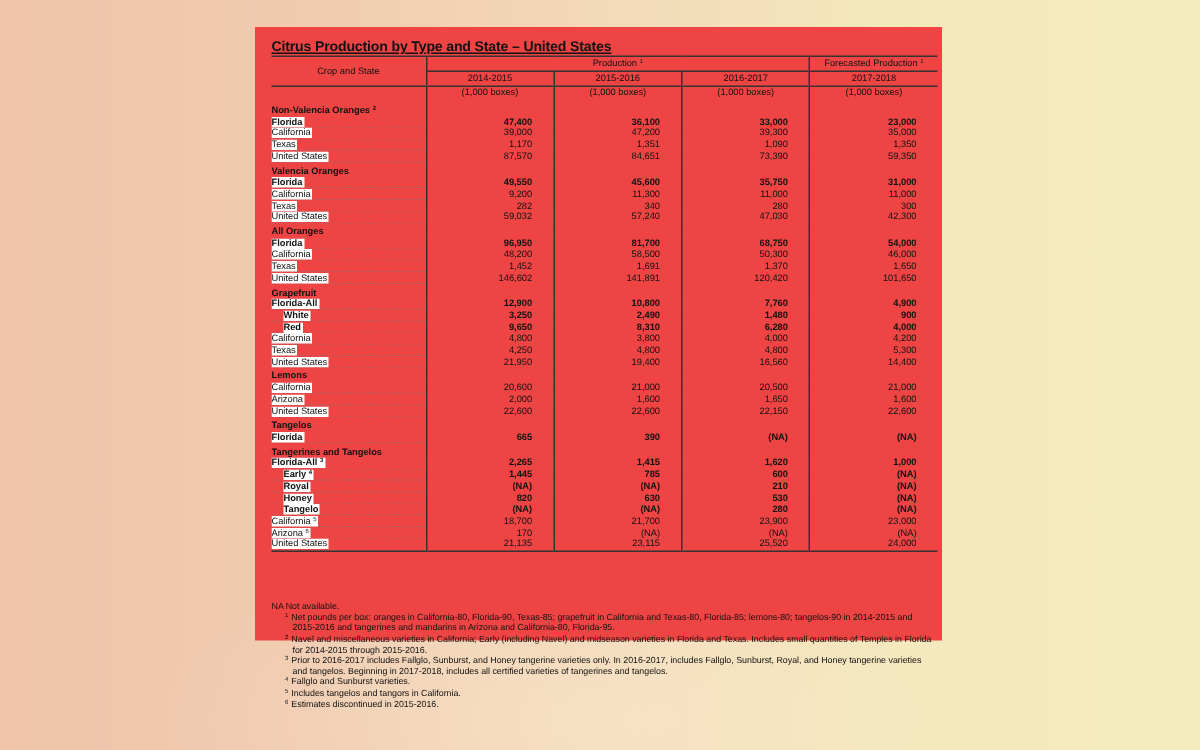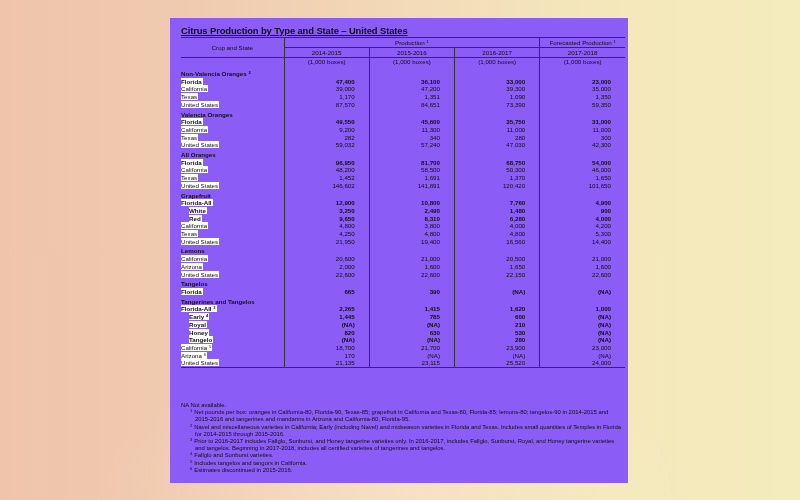--- a/index.html
+++ b/index.html
@@ -7,22 +7,22 @@
     width: 800px; height: 500px; overflow: hidden; position: relative;
     background: linear-gradient(90deg, #efc4ab 0%, #f0cbb0 25%, #f3dcb9 55%, #f4e8bb 75%, #f4ecbc 100%);
     font-family: "Liberation Sans", sans-serif;
   }
   .bg-glow {
     position: absolute; left: 0; top: 0; width: 800px; height: 500px;
     background: radial-gradient(ellipse 300px 120px at 400px 480px, rgba(255,240,220,0.35), rgba(255,255,255,0));
     pointer-events: none;
   }
   .doc {
-    position: absolute; left: 170px; top: 18px; width: 458px; height: 465px;
-    background: #8b5cf6; color: #111;
+    position: absolute; left: 170px; top: 18px; width: 458px; height: 409px;
+    background: #ef4444; color: #111;
   }
   .title {
     position: absolute; left: 11px; top: 7px;
     font-size: 9.4px; font-weight: bold; text-decoration: underline;
     letter-spacing: -0.1px; white-space: nowrap;
   }
   table {
     position: absolute; left: 11px; top: 19px; width: 444px;
     border-collapse: collapse; table-layout: fixed;
     font-size: 6.2px; line-height: 7.7px;

